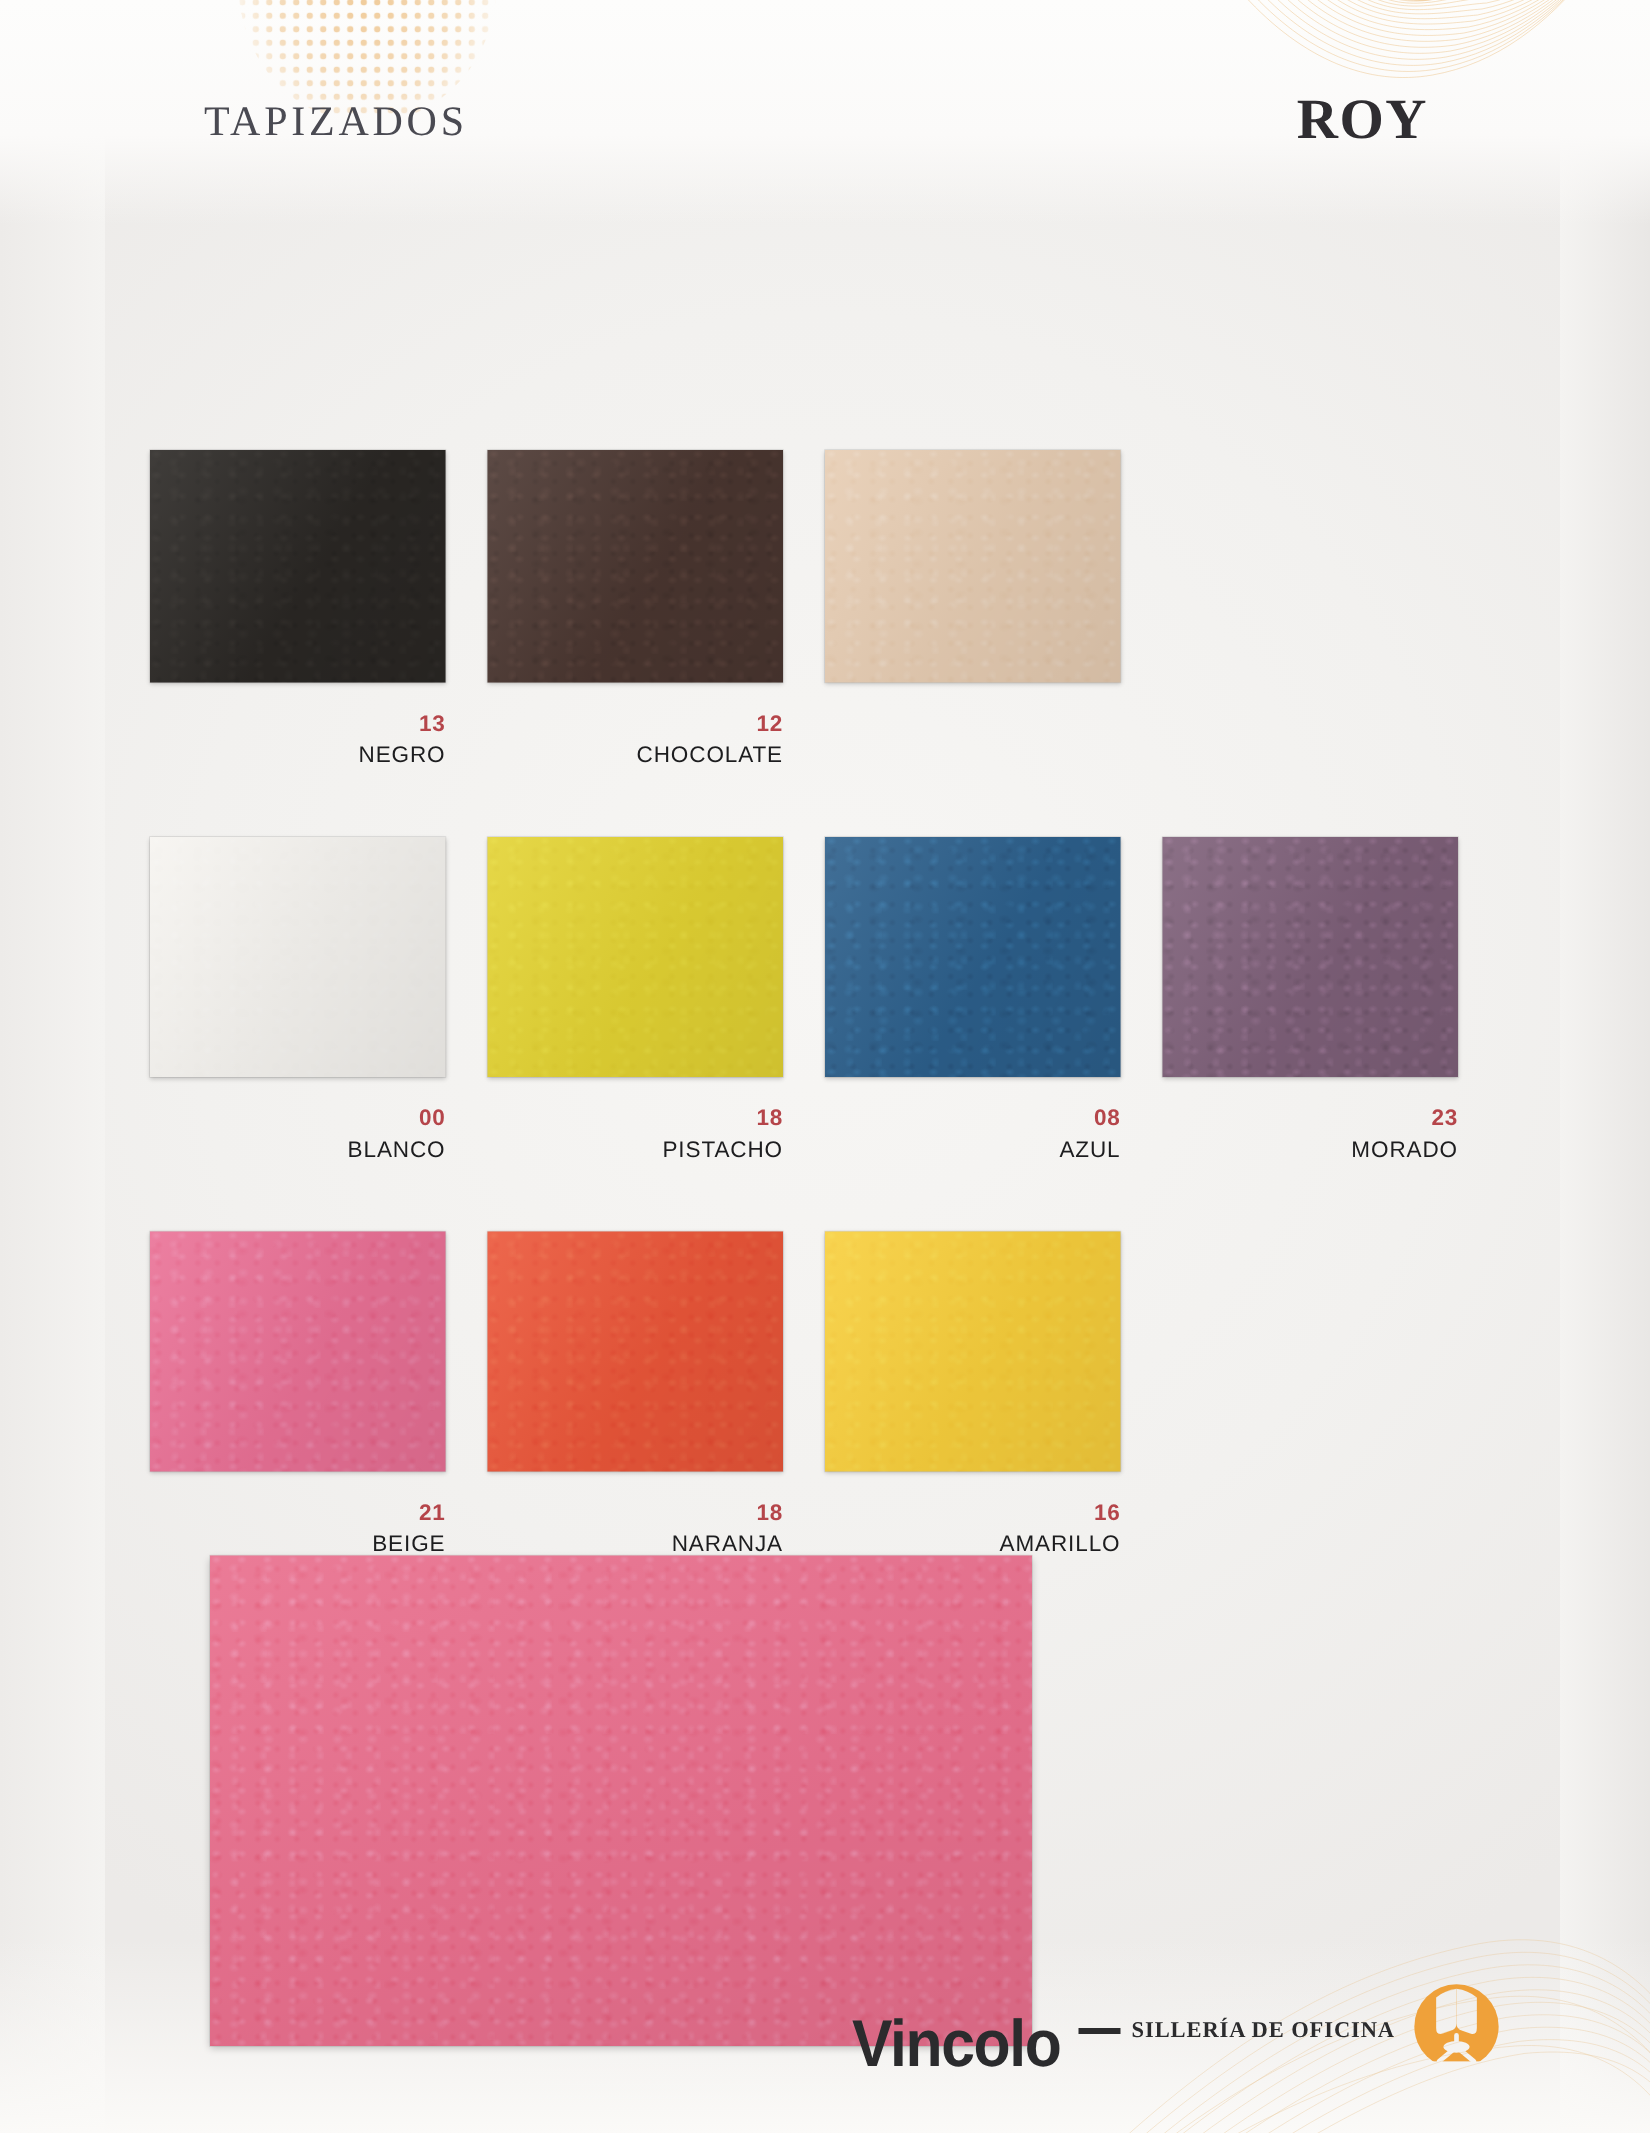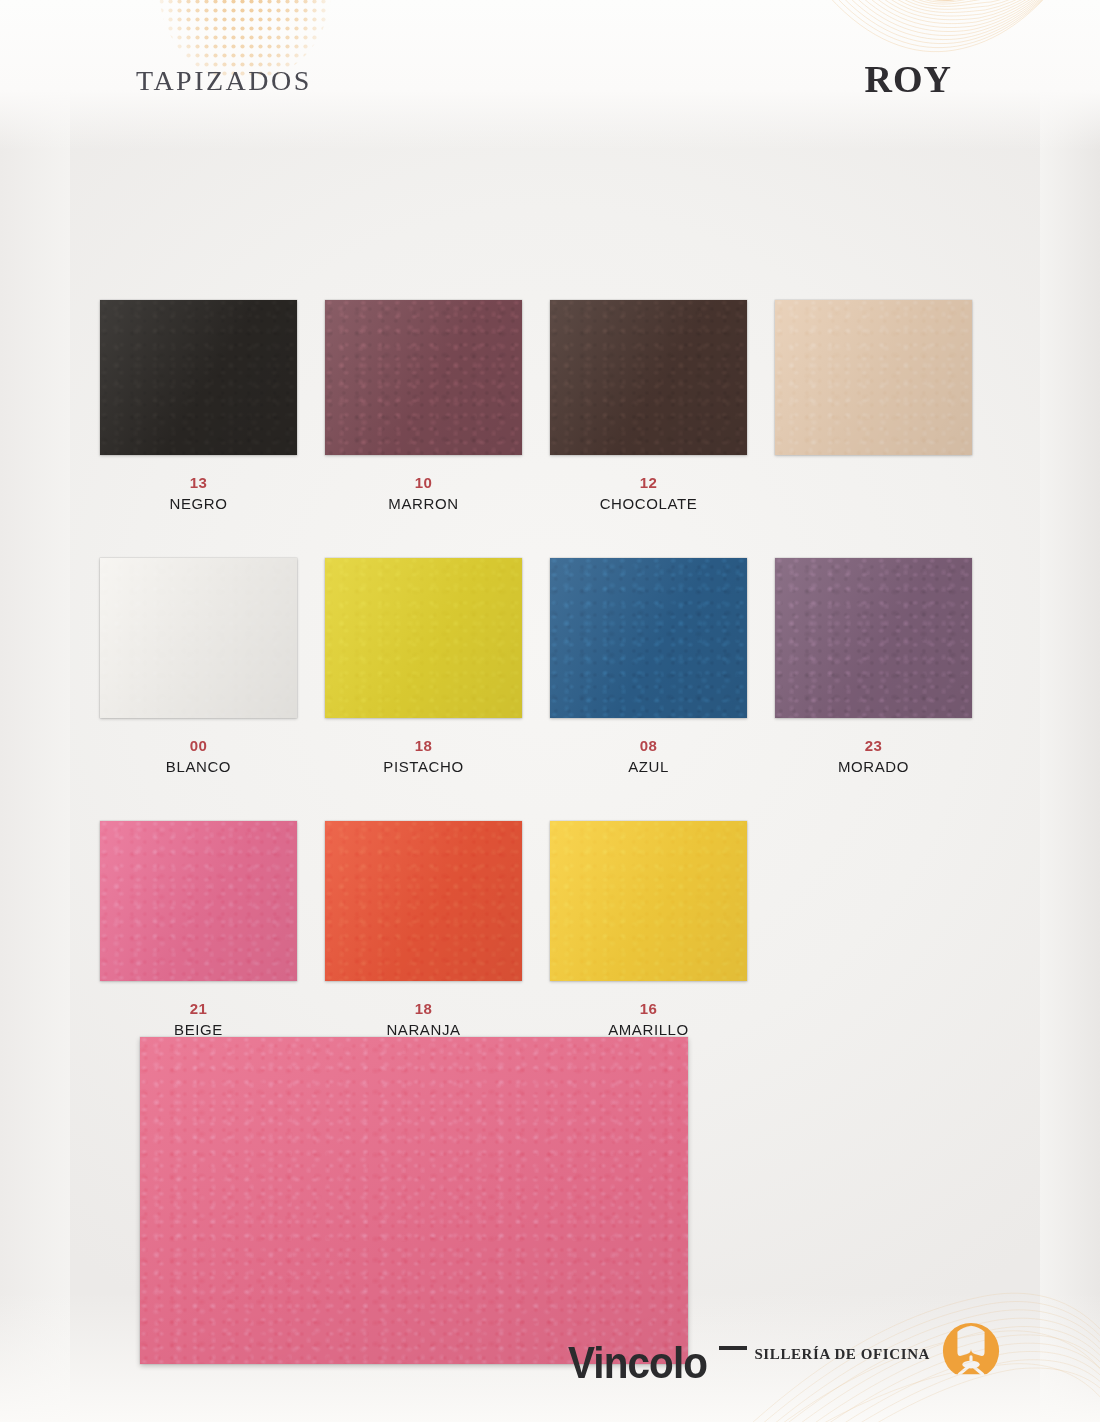--- a/index.html
+++ b/index.html
@@ -138,21 +138,21 @@
   .swatch-chip::after {
     content: "";
     position: absolute;
     inset: 0;
     background:
       linear-gradient(122deg, rgba(255,255,255,.10) 0%, rgba(0,0,0,.05) 55%, rgba(0,0,0,.09) 100%);
   }
   .swatch-chip.tall { height: 160px; }
 
   .swatch-meta {
-    text-align: center;
+    text-align: right;
     width: 197px;
     margin-top: 18px;
   }
   .swatch-code {
     font-size: 15px;
     font-weight: 700;
     color: #b5454a;
     letter-spacing: .5px;
     line-height: 1.35;
   }
@@ -213,21 +213,21 @@
     font-size: 44px;
     font-weight: 700;
     letter-spacing: -1px;
     color: #2b2b2d;
     line-height: .96;
     transform: scaleX(0.92);
     transform-origin: left bottom;
   }
   .brand-tag-row {
     display: flex;
-    align-items: flex-start;
+    align-items: center;
     gap: 7px;
     margin-top: 4px;
   }
   .brand-rule {
     width: 28px;
     height: 4px;
     background: #2b2b2d;
   }
   .brand-tagline {
     font-family: "Liberation Serif", serif;
@@ -323,27 +323,20 @@
 
     <div class="swatch-row">
       <div class="swatch-cell">
         <div class="swatch-chip" style="background-color: rgb(42, 39, 36);"></div>
         <div class="swatch-meta">
           <div class="swatch-code">13</div>
           <div class="swatch-name">NEGRO</div>
         </div>
       </div>
       <div class="swatch-cell">
-        <div class="swatch-chip" style="background-color: rgb(124, 75, 85);"></div>
-        <div class="swatch-meta">
-          <div class="swatch-code">10</div>
-          <div class="swatch-name">MARRON</div>
-        </div>
-      </div>
-      <div class="swatch-cell">
         <div class="swatch-chip" style="background-color: rgb(74, 54, 48);"></div>
         <div class="swatch-meta">
           <div class="swatch-code">12</div>
           <div class="swatch-name">CHOCOLATE</div>
         </div>
       </div>
       <div class="swatch-cell">
         <div class="swatch-chip" style="background-color: rgb(231, 205, 179);"></div>
       </div>
     </div>

